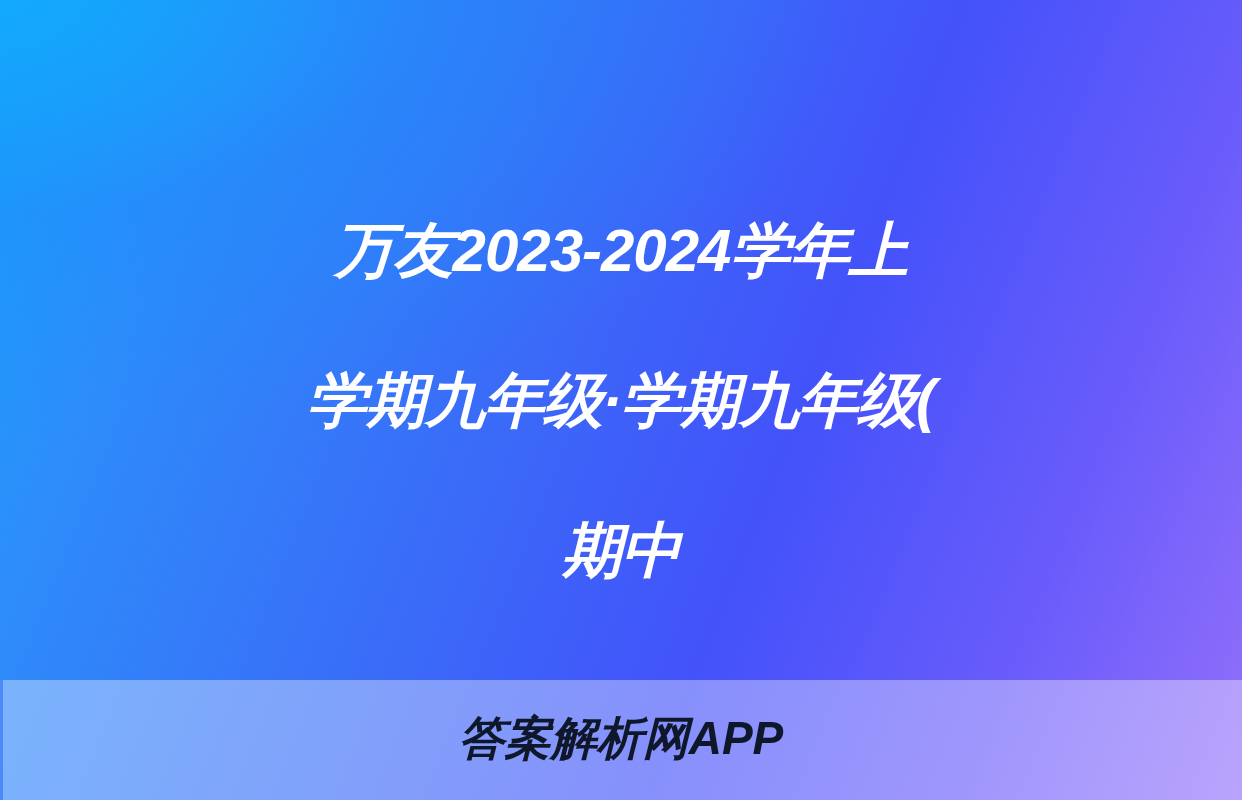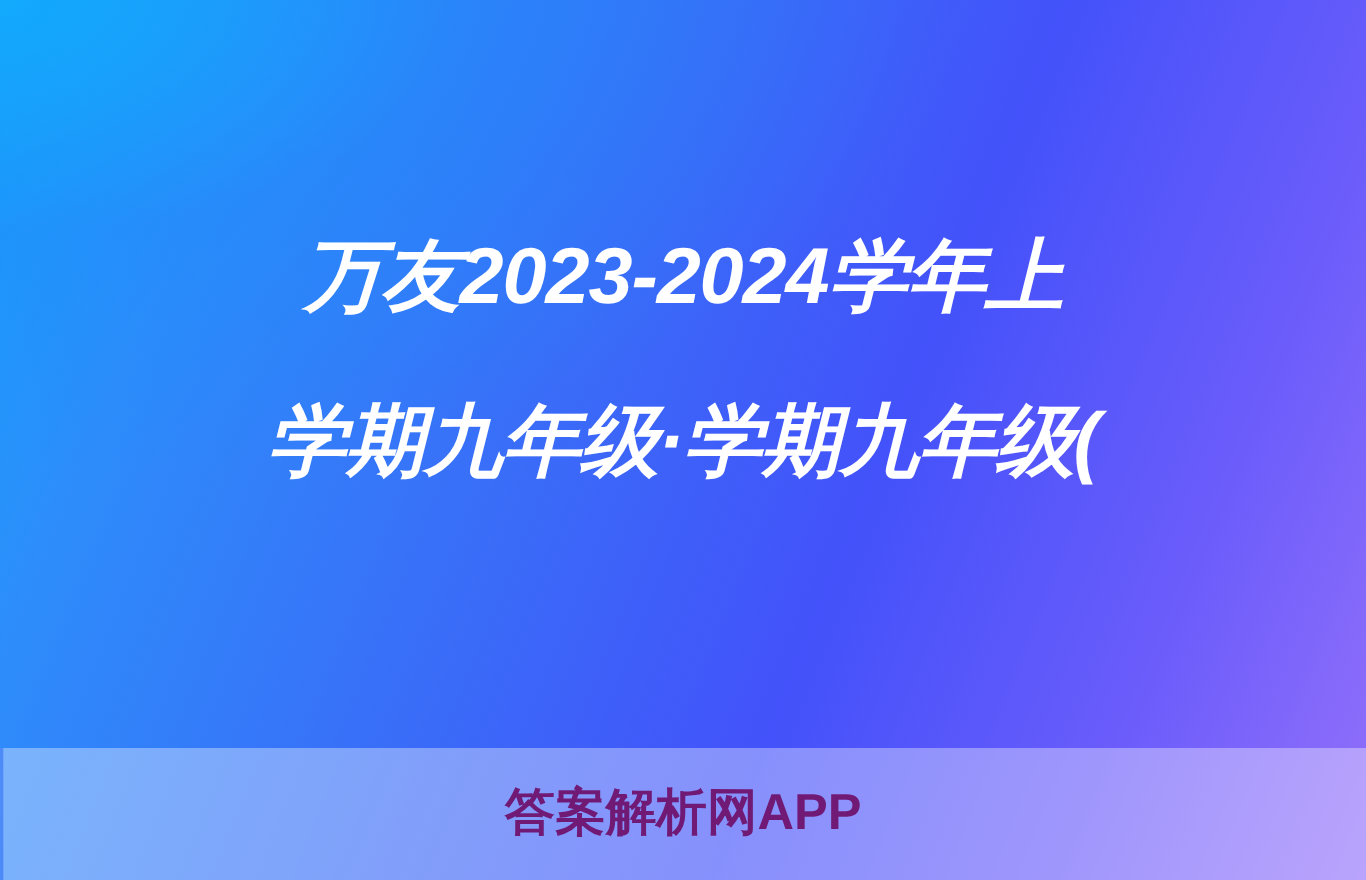--- a/index.html
+++ b/index.html
@@ -70,59 +70,61 @@
     right: 0;
     top: 176px;
     text-align: center;
     padding: 0 70px;
     box-sizing: border-box;
   }
 
   .title-line {
     display: block;
     color: #ffffff;
-    font-size: 72px;
+    font-size: 60px;
     line-height: 150px;
     font-weight: 700;
     font-style: italic;
     letter-spacing: -1px;
     white-space: nowrap;
   }
 
   
   .watermark {
     position: absolute;
     left: 0;
     right: 0;
     top: 706px;
     text-align: center;
   }
 
   .watermark-text {
     display: inline-block;
-    color: #701a75;
+    color: #0f172a;
     font-size: 46px;
     line-height: 64px;
     font-weight: 700;
+    font-style: italic;
     letter-spacing: 0px;
     white-space: nowrap;
   }
 </style>
 </head>
 <body>
 
 <div id="canvas">
 
   <div class="bg-gradient"></div>
   <div class="bg-wash"></div>
   <div class="bottom-band"></div>
   <div class="band-left-edge"></div>
 
   <div class="title-block">
     <span class="title-line">万友2023-2024学年上</span>
     <span class="title-line">学期九年级·学期九年级(</span>
+    <span class="title-line">期中</span>
   </div>
 
   <div class="watermark">
     <span class="watermark-text">答案解析网APP</span>
   </div>
 
 </div>
 
 </body></html>

